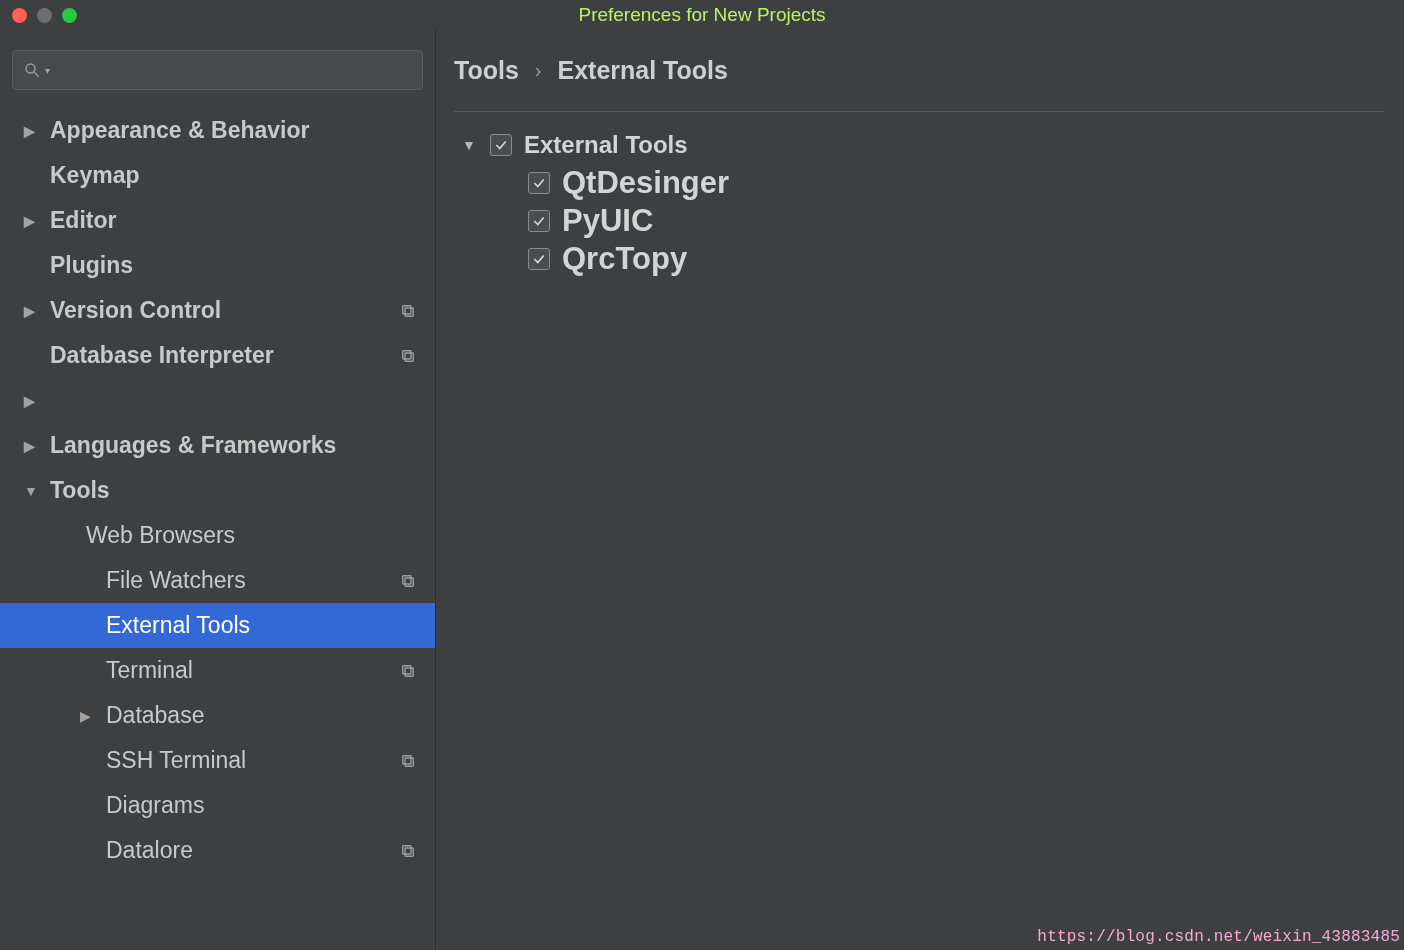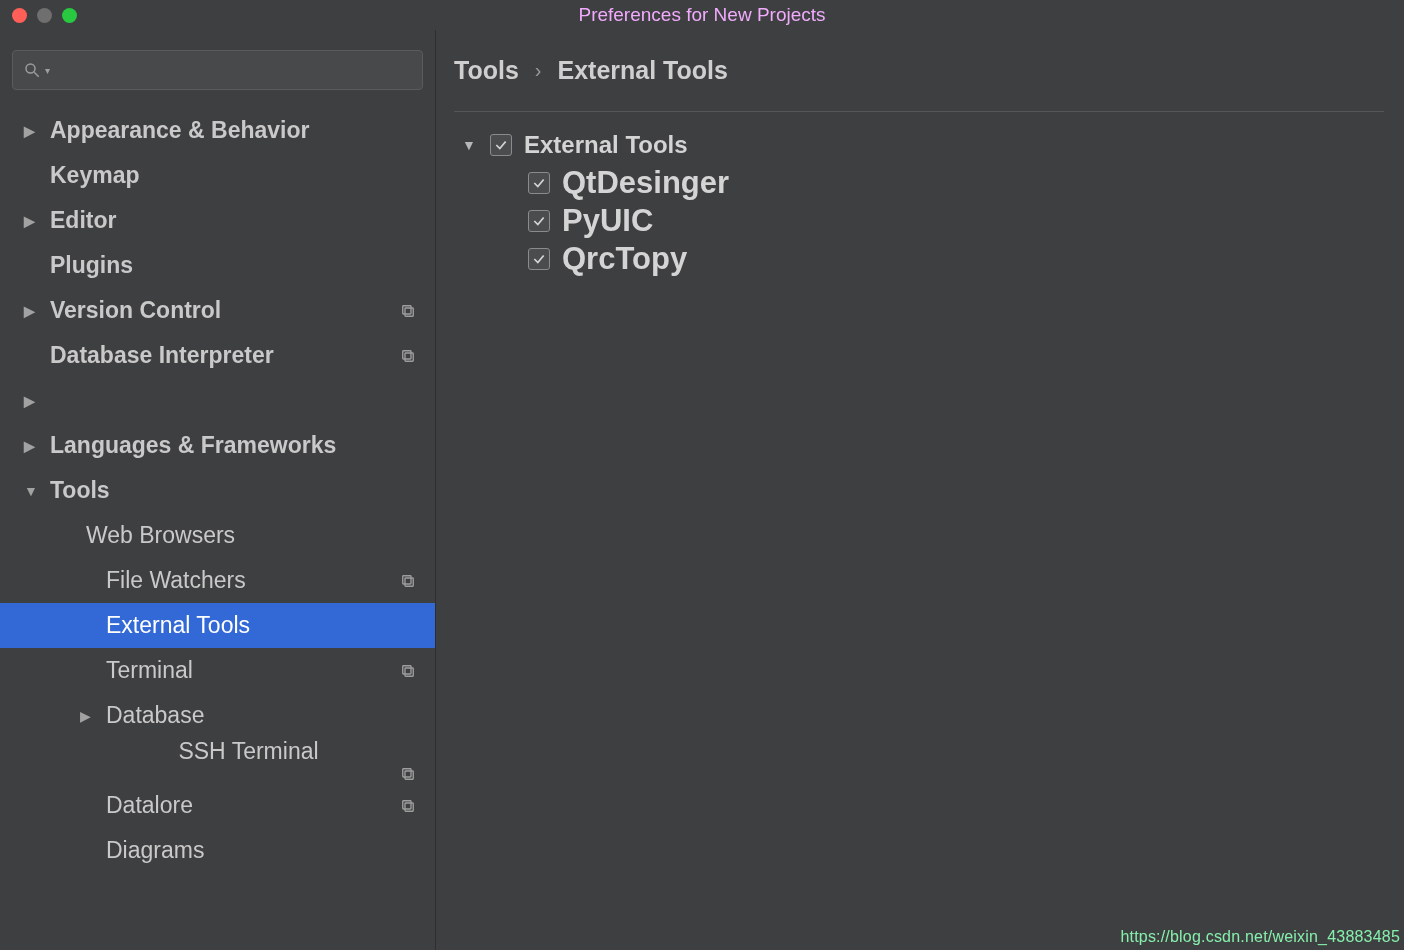--- a/index.html
+++ b/index.html
@@ -19,21 +19,21 @@
       position: relative;
       padding-left: 12px;
     }
     .traffic-lights { display: flex; gap: 10px; align-items: center; }
     .tl { width: 15px; height: 15px; border-radius: 50%; }
     .tl-red { background: #ff5f57; }
     .tl-yellow { background: #6f6f6f; }
     .tl-green { background: #28c840; }
     .titlebar-title {
       position: absolute; left: 0; right: 0; text-align: center;
-      font-size: 19px; color: #f0abfc; pointer-events: none;
+      font-size: 19px; color: #bef264; pointer-events: none;
     }
     .main { display: flex; height: calc(100% - 30px); }
     .sidebar {
       width: 436px;
       background: #3e3f41;
       border-right: 1px solid #2e2e2e;
       display: flex; flex-direction: column;
       padding-top: 20px;
     }
     .search-row { padding: 0 12px 14px 12px; }
@@ -103,21 +103,21 @@
       width: 18px; display: inline-flex; justify-content: center;
     }
     .chk {
       width: 22px; height: 22px; border: 1px solid #8a8b8c; border-radius: 3px;
       display: inline-flex; align-items: center; justify-content: center;
       background: #4b4c4e;
     }
     .chk svg { display: block; }
     .watermark {
       position: absolute; right: 4px; bottom: 4px;
-      font-size: 16px; color: #86efac; letter-spacing: 0.2px;
+      font-size: 16px; color: #f9a8d4; letter-spacing: 0.2px; font-family: Liberation Mono, monospace;
     }
   </style>
 </head>
 <body>
 
 <div class="titlebar">
   <div class="traffic-lights">
     <div class="tl tl-red"></div>
     <div class="tl tl-yellow"></div>
     <div class="tl tl-green"></div>
@@ -214,43 +214,43 @@
             <svg width="18" height="18" viewBox="0 0 24 24" fill="none" stroke="#b6b6b6" stroke-width="1.8">
               <rect x="8" y="8" width="11" height="11" rx="1"></rect>
               <rect x="5" y="5" width="11" height="11" rx="1"></rect>
             </svg>
           </span>
         </div>
         <div class="tree-item child" style="padding-left: 80px;">
           <span class="arrow">▶</span>
           <span>Database</span>
         </div>
-        <div class="tree-item child no-arrow" style="padding-left: 80px; flex-direction: column;">
+        <div class="tree-item child no-arrow" style="padding-left: 80px;">
           <span class="arrow"></span>
           <span>SSH Terminal</span>
           <span class="copy-icon">
             <svg width="18" height="18" viewBox="0 0 24 24" fill="none" stroke="#b6b6b6" stroke-width="1.8">
               <rect x="8" y="8" width="11" height="11" rx="1"></rect>
               <rect x="5" y="5" width="11" height="11" rx="1"></rect>
             </svg>
           </span>
         </div>
         <div class="tree-item child no-arrow" style="padding-left: 80px;">
           <span class="arrow"></span>
+          <span>Diagrams</span>
+        </div>
+        <div class="tree-item child no-arrow" style="padding-left: 80px;">
+          <span class="arrow"></span>
           <span>Datalore</span>
           <span class="copy-icon">
             <svg width="18" height="18" viewBox="0 0 24 24" fill="none" stroke="#b6b6b6" stroke-width="1.8">
               <rect x="8" y="8" width="11" height="11" rx="1"></rect>
               <rect x="5" y="5" width="11" height="11" rx="1"></rect>
             </svg>
           </span>
-        </div>
-        <div class="tree-item child no-arrow" style="padding-left: 80px;">
-          <span class="arrow"></span>
-          <span>Diagrams</span>
         </div>
       </div>
   </div>
 
   <div class="content">
     <div class="crumb-row">
       <span>Tools</span>
       <span class="crumb-sep">›</span>
       <span>External Tools</span>
     </div>

